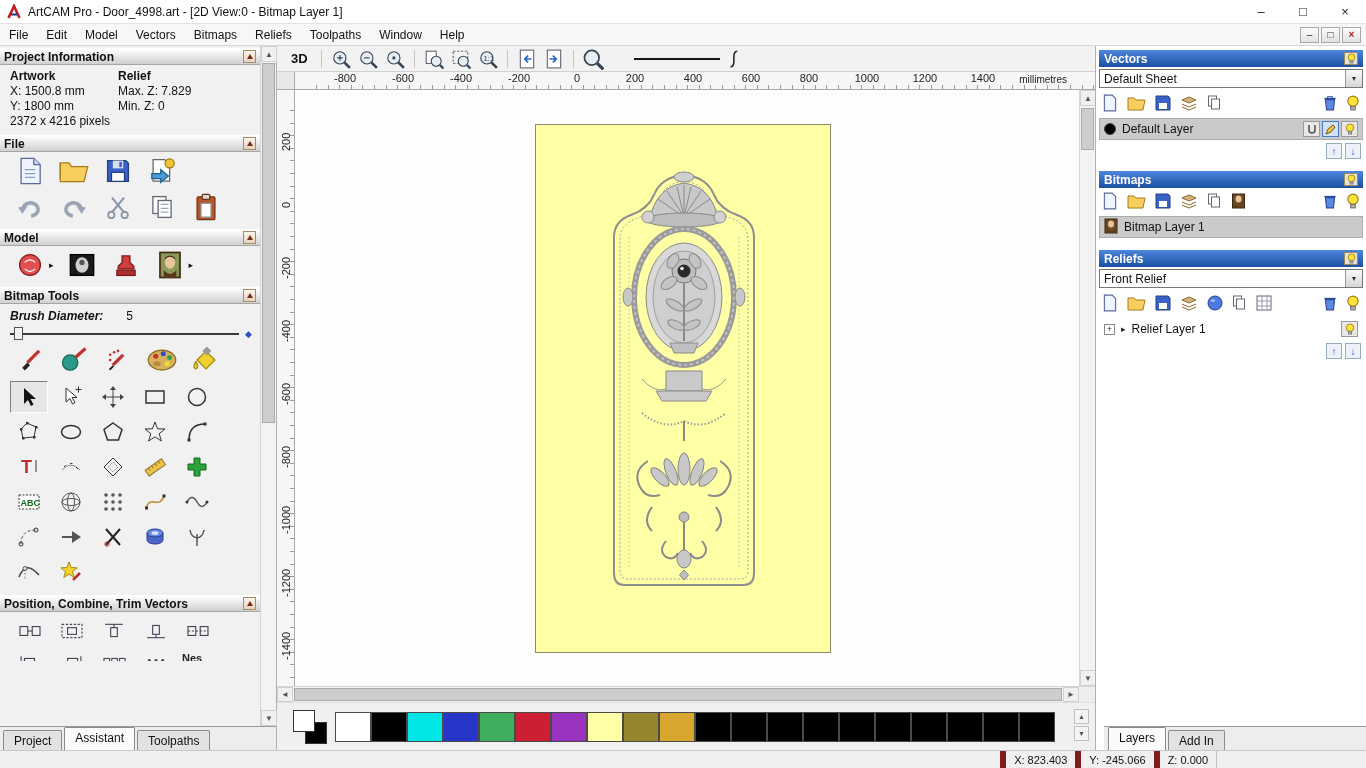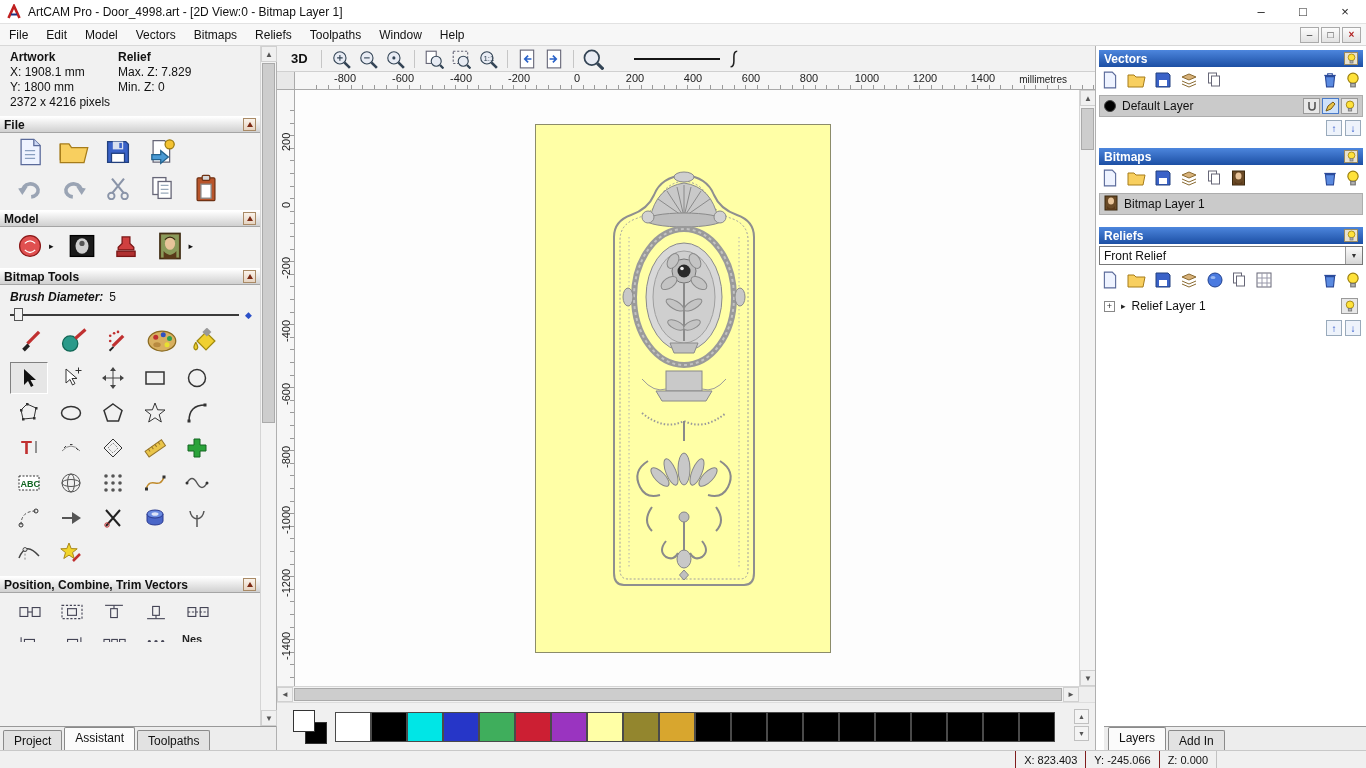--- a/index.html
+++ b/index.html
@@ -30,21 +30,21 @@
 .sec-h{height:17px;margin-top:5px;background:linear-gradient(#ffffff,#d0d0d0);border-top:1px solid #fff;border-bottom:1px solid #a5a5a5;display:flex;align-items:center;padding:0 4px;font-weight:bold;font-size:12px;}
 .sec-h:first-child{margin-top:2px;}
 .sec-h .sp{flex:1;}
 .colbtn{width:13px;height:13px;background:linear-gradient(#fbf3ea,#e6d4c2);border:1px solid #a98a66;display:flex;align-items:center;justify-content:center;flex:none;}
 .colbtn i{display:block;width:0;height:0;border-left:3px solid transparent;border-right:3px solid transparent;border-bottom:5px solid #7c2a14;}
 .pi-grid{display:grid;grid-template-columns:108px 1fr;padding:4px 0 2px 10px;row-gap:1px;font-size:12px;}
 .pi-grid .span2{grid-column:1 / span 2;}
 .irow{display:flex;align-items:center;gap:12px;padding:4px 2px 2px 14px;}
 .irow .ic{display:inline-flex;align-items:center;justify-content:center;width:32px;height:30px;}
 .ddm{font-size:9px;color:#111;margin-left:-9px;}
-.brush-row{display:flex;align-items:baseline;gap:6px;padding:5px 8px 0 10px;}
+.brush-row{display:flex;align-items:baseline;gap:23px;padding:5px 8px 0 10px;}
 .brush-lab{font-weight:bold;font-style:italic;}
 .slider-row{display:flex;align-items:center;padding:6px 8px 2px 10px;gap:6px;}
 .slider-track{flex:1;height:2px;background:#3a3a3a;position:relative;}
 .slider-handle{position:absolute;left:4px;top:-6px;width:9px;height:13px;background:#f2f2f2;border:1px solid #555;}
 .diamond{color:#2b50c8;font-size:9px;flex:none;}
 .vgrid{display:grid;grid-template-columns:repeat(5,42px);row-gap:3px;padding:4px 0 2px 10px;}
 .vt{width:38px;height:32px;display:flex;align-items:center;justify-content:center;}
 .vt.pressed{border:1px solid;border-color:#808080 #ffffff #ffffff #808080;background:#e6e6e6;}
 .pos-row{display:flex;gap:10px;padding:5px 2px 0 14px;}
 .pos-row .ic{width:32px;height:28px;display:inline-flex;align-items:center;justify-content:center;}
@@ -121,21 +121,21 @@
 .mini-btn.sel{background:#cfe2fa;border-color:#4a7ac8;}
 .updown{display:flex;justify-content:flex-end;gap:3px;padding:3px 2px 0 0;}
 .ud{width:16px;height:16px;border:1px solid #9ab;background:#eef3fb;color:#1a46c8;font-size:10px;font-weight:bold;display:flex;align-items:center;justify-content:center;}
 .expand-box{width:11px;height:11px;border:1px solid #888;background:#fff;font-size:9px;line-height:9px;text-align:center;color:#333;flex:none;}
 .tri{font-size:9px;color:#222;}
 .rp-tabs{position:absolute;left:8px;right:0;bottom:0;height:24px;border-top:1px solid #999;background:#ededed;display:flex;align-items:flex-end;padding-left:4px;}
 
 
 .statusbar{height:18px;flex:none;background:#f0f0f0;border-top:1px solid #c8c8c8;display:flex;align-items:stretch;font-size:11px;}
 .sb-fill{flex:1;}
-.sb-cell{border-left:1px solid #7f1d1d;padding:0 8px;display:flex;align-items:center;white-space:nowrap;}
+.sb-cell{border-left:6px solid #7f1d1d;padding:0 8px;display:flex;align-items:center;white-space:nowrap;}
 .sb-end{width:150px;border-left:1px solid #c2c2c2;}
 svg text{font-family:"Liberation Sans",sans-serif;}
 </style>
 </head>
 <body>
 
 <div id="app">
 
   <div class="titlebar">
     <span class="app-icon"><svg width="16" height="16" viewBox="0 0 16 16">
@@ -166,24 +166,31 @@
       <span class="mdi-btn">□</span>
       <span class="mdi-btn close">×</span>
     </div>
   </div>
 
   <div class="main">
 
     <div class="left-panel">
       <div class="lp-body">
 
+        <div class="sec-h">
+          <span>Project Information</span>
+          <span class="sp"></span>
+          <span class="colbtn">
+              <i></i>
+            </span>
+        </div>
         <div class="pi-grid">
           <b>Artwork</b>
           <b>Relief</b>
-          <span>X: 1908.1 mm</span>
+          <span>X: 1500.8 mm</span>
           <span>Max. Z: 7.829</span>
           <span>Y: 1800 mm</span>
           <span>Min. Z: 0</span>
           <span class="span2">2372 x 4216 pixels</span>
         </div>
 
         <div class="sec-h">
           <span>File</span>
           <span class="sp"></span>
             <span class="colbtn">
@@ -885,20 +892,24 @@
         <div class="rsec-h">
           <span>Vectors</span>
             <span class="sp"></span>
           <span class="rsec-btn">
               <svg width="9" height="11" viewBox="0 0 12 14">
                 <circle cx="6" cy="5.5" r="4.5" fill="#ffe23a" stroke="#9a7d08"></circle>
                 <rect x="4" y="10" width="4" height="3" fill="#b0b0b0" stroke="#777"></rect>
               </svg>
             </span>
         </div>
+        <div class="combo">
+          <span class="txt">Default Sheet</span>
+          <span class="dd">▼</span>
+        </div>
         <div class="rrow">
           <span><svg width="16" height="18" viewBox="0 0 14 16">
                 <path d="M2 1h7l3 3v11H2z" fill="#eef3ff" stroke="#5a6a9a"></path>
               </svg></span>
           <span><svg width="19" height="15" viewBox="0 0 19 15">
                 <path d="M1 2h6l2 2h9l-2 10H1z" fill="#f8cf5f" stroke="#a67c1a"></path>
               </svg></span>
           <span><svg width="16" height="16" viewBox="0 0 16 16">
                 <path d="M1 1h12l2 2v12H1z" fill="#3a62c8" stroke="#22407e"></path>
                 <rect x="4" y="8" width="8" height="6" fill="#fff"></rect>

